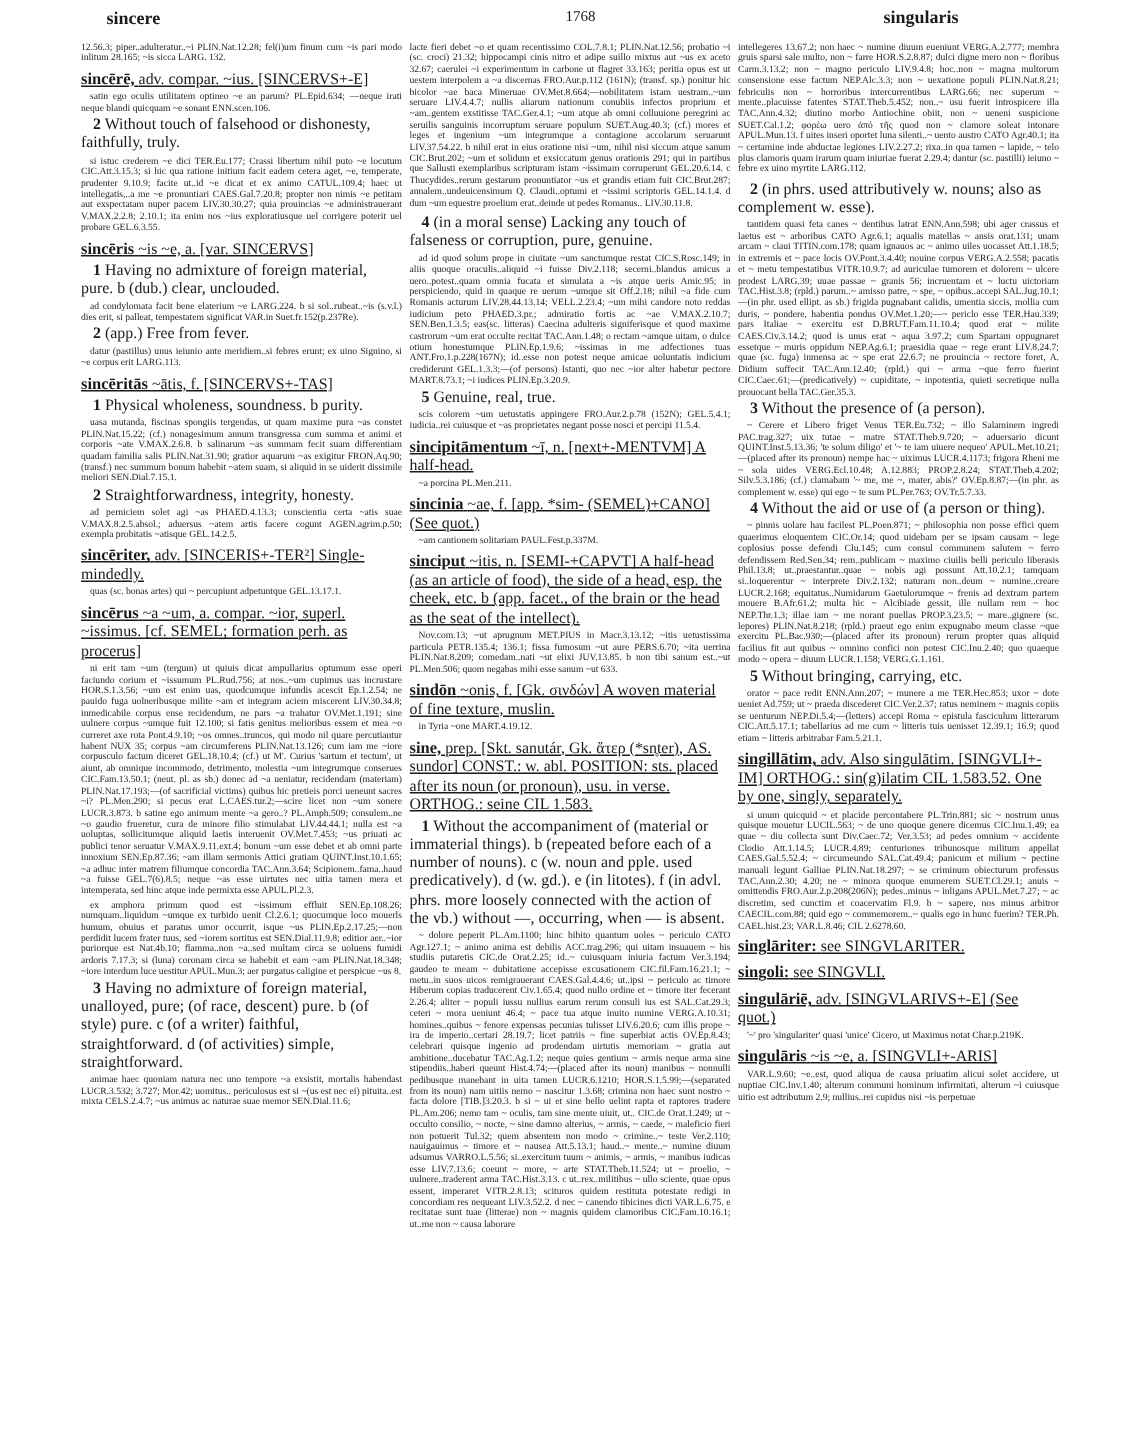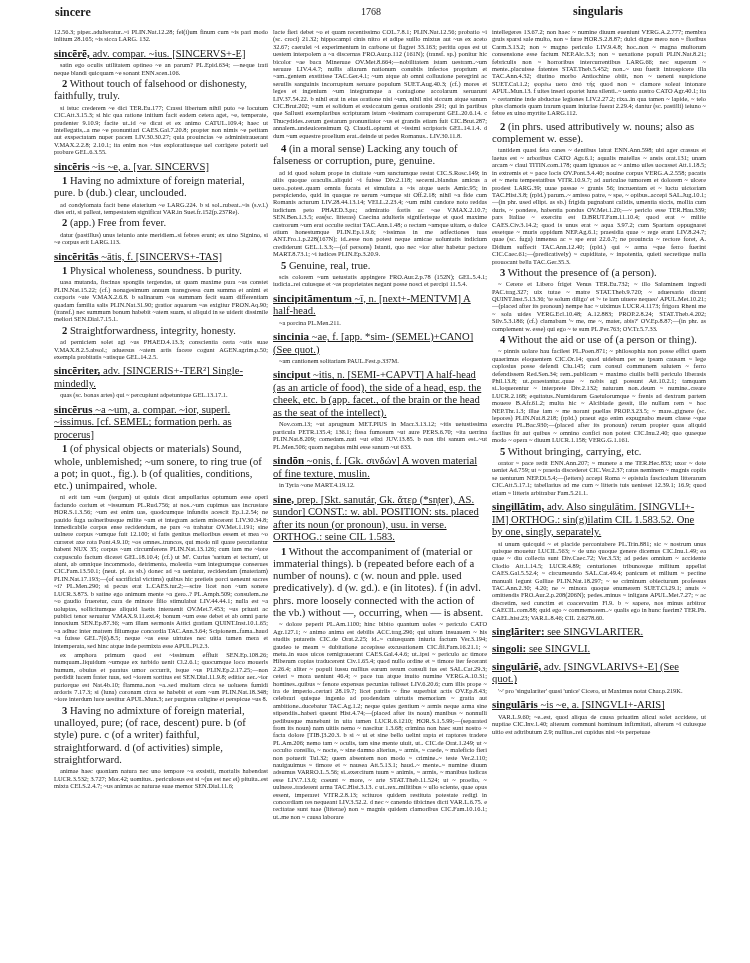--- a/index.html
+++ b/index.html
@@ -1,21 +1,21 @@
 <!DOCTYPE html>
 <html><head>
 <meta charset="utf-8">
 <style>
   html, body { margin: 0; padding: 0; background: #ffffff; }
   body {
     width: 750px; height: 963px; overflow: hidden; position: relative;
     font-family: "DejaVu Serif", "Liberation Serif", serif; color: #1a1a1a;
   }
   .running-head {
-    position: absolute; top: 0; left: 1px; width: 666px; height: 22px;
+    position: absolute; top: 0; left: 17px; width: 666px; height: 22px;
   }
   .rh-left { position: absolute; left: 54px; top: 5px; font-weight: bold; font-size: 12px; font-family: "Liberation Serif", serif; }
   .rh-center { position: absolute; left: 360px; top: 6px; font-size: 10px; font-family: "Liberation Serif", serif; }
   .rh-right { position: absolute; right: 44px; top: 4px; font-weight: bold; font-size: 12px; font-family: "Liberation Serif", serif; }
   .column {
     position: absolute; top: 28px; width: 214px; height: 930px; overflow: hidden;
     font-family: "Liberation Serif", serif;
   }
   .col-1 { left: 54px; }
   .col-2 { left: 273px; }
@@ -60,21 +60,20 @@
       <p class="cit">uasa mutanda, fiscinas spongiis tergendas, ut quam maxime pura ~as constet PLIN.Nat.15.22; (cf.) nonagesimum annum transgressa cum summa et animi et corporis ~ate V.MAX.2.6.8. b salinarum ~as summam fecit suam differentiam quadam familia salis PLIN.Nat.31.90; gratior aquarum ~as exigitur FRON.Aq.90; (transf.) nec summum bonum habebit ~atem suam, si aliquid in se uiderit dissimile meliori SEN.Dial.7.15.1.</p>
       <p class="sense"><span class="snum">2</span> <span>Straightforwardness, integrity, honesty.</span></p>
       <p class="cit">ad perniciem solet agi ~as PHAED.4.13.3; conscientia certa ~atis suae V.MAX.8.2.5.absol.; aduersus ~atem artis facere cogunt AGEN.agrim.p.50; exempla probitatis ~atisque GEL.14.2.5.</p>
     </div>
     <div class="entry">
       <p class="headline"><span class="hw">sincēriter,</span> <span>adv. [SINCERIS+-TER²] Single-mindedly.</span></p>
       <p class="cit">quas (sc. bonas artes) qui ~ percupiunt adpetuntque GEL.13.17.1.</p>
     </div>
     <div class="entry">
       <p class="headline"><span class="hw">sincērus</span> <span>~a ~um, a. compar. ~ior, superl. ~issimus. [cf. SEMEL; formation perh. as procerus]</span></p>
-      <p class="sense"><span class="snum">1</span> <span>(of physical objects or materials) Sound, whole, unblemished; ~um sonere, to ring true (of a pot; in quot., fig.). b (of qualities, conditions, etc.) unimpaired, whole.</span></p>
       <p class="cit">ni erit tam ~um (tergum) ut quiuis dicat ampullarius optumum esse operi faciundo corium et ~issumum PL.Rud.756; at nos..~um cupimus uas incrustare HOR.S.1.3.56; ~um est enim uas, quodcumque infundis acescit Ep.1.2.54; ne pauido fuga uolneribusque milite ~am et integram aciem miscerent LIV.30.34.8; inmedicabile corpus ense recidendum, ne pars ~a trahatur OV.Met.1.191; sine uulnere corpus ~umque fuit 12.100; si fatis genitus melioribus essem et mea ~o curreret axe rota Pont.4.9.10; ~os omnes..truncos, qui modo nil quare percutiantur habent NUX 35; corpus ~am circumferens PLIN.Nat.13.126; cum iam me ~iore corpusculo factum diceret GEL.18.10.4; (cf.) ut M'. Curius 'sartum et tectum', ut aiunt, ab omnique incommodo, detrimento, molestia ~um integrumque conserues CIC.Fam.13.50.1; (neut. pl. as sb.) donec ad ~a ueniatur, recidendam (materiam) PLIN.Nat.17.193;—(of sacrificial victims) quibus hic pretieis porci ueneunt sacres ~i? PL.Men.290; si pecus erat L.CAES.tur.2;—scire licet non ~um sonere LUCR.3.873. b satine ego animum mente ~a gero..? PL.Amph.509; consulem..ne ~o gaudio frueretur, cura de minore filio stimulabat LIV.44.44.1; nulla est ~a uoluptas, sollicitumque aliquid laetis interuenit OV.Met.7.453; ~us priuati ac publici tenor seruatur V.MAX.9.11.ext.4; bonum ~um esse debet et ab omni parte innoxium SEN.Ep.87.36; ~am illam sermonis Attici gratiam QUINT.Inst.10.1.65; ~a adhuc inter matrem filiumque concordia TAC.Ann.3.64; Scipionem..fama..haud ~a fuisse GEL.7(6).8.5; neque ~as esse uirtutes nec uitia tamen mera et intemperata, sed hinc atque inde permixta esse APUL.Pl.2.3.</p>
       <p class="cit">ex amphora primum quod est ~issimum effluit SEN.Ep.108.26; numquam..liquidum ~umque ex turbido uenit Cl.2.6.1; quocumque loco mouerls humum, obuius et paratus umor occurrit, isque ~us PLIN.Ep.2.17.25;—non perdidit lucem frater tuus, sed ~iorem sortitus est SEN.Dial.11.9.8; editior aer..~ior puriorque est Nat.4b.10; flamma..non ~a..sed multam circa se uoluens fumidi ardoris 7.17.3; si (luna) coronam circa se habebit et eam ~am PLIN.Nat.18.348; ~iore interdum luce uestitur APUL.Mun.3; aer purgatus caligine et perspicue ~us 8.</p>
       <p class="sense"><span class="snum">3</span> <span>Having no admixture of foreign material, unalloyed, pure; (of race, descent) pure. b (of style) pure. c (of a writer) faithful, straightforward. d (of activities) simple, straightforward.</span></p>
       <p class="cit">animae haec quoniam natura nec uno tempore ~a exsistit, mortalis habendast LUCR.3.532; 3.727; Mor.42; uomitus.. periculosus est si ~(us est nec ei) pituita..est mixta CELS.2.4.7; ~us animus ac naturae suae memor SEN.Dial.11.6;</p>
     </div>
   </div>
 <div class="column col-2">
     <div class="entry">
       <p class="plain-cit">lacte fieri debet ~o et quam recentissimo COL.7.8.1; PLIN.Nat.12.56; probatio ~i (sc. croci) 21.32; hippocampi cinis nitro et adipe suillo mixtus aut ~us ex aceto 32.67; caerulei ~i experimentum in carbone ut flagret 33.163; peritia opus est ut uestem interpolem a ~a discernas FRO.Aur.p.112 (161N); (transf. sp.) ponitur hic bicolor ~ae baca Mineruae OV.Met.8.664;—nobilitatem istam uestram..~um seruare LIV.4.4.7; nullis aliarum nationum conubiis infectos proprium et ~am..gentem exstitisse TAC.Ger.4.1; ~um atque ab omni colluuione peregrini ac seruilis sanguinis incorruptum seruare populum SUET.Aug.40.3; (cf.) mores et leges et ingenium ~um integrumque a contagione accolarum seruarunt LIV.37.54.22. b nihil erat in eius oratione nisi ~um, nihil nisi siccum atque sanum CIC.Brut.202; ~um et solidum et exsiccatum genus orationis 291; qui in partibus que Sallusti exemplaribus scripturam istam ~issimam corruperunt GEL.20.6.14. c Thucydides..rerum gestarum pronuntiator ~us et grandis etiam fuit CIC.Brut.287; annalem..undeuicensimum Q. Claudi..optumi et ~issimi scriptoris GEL.14.1.4. d dum ~um equestre proelium erat..deinde ut pedes Romanus.. LIV.30.11.8.</p>
     </div>

